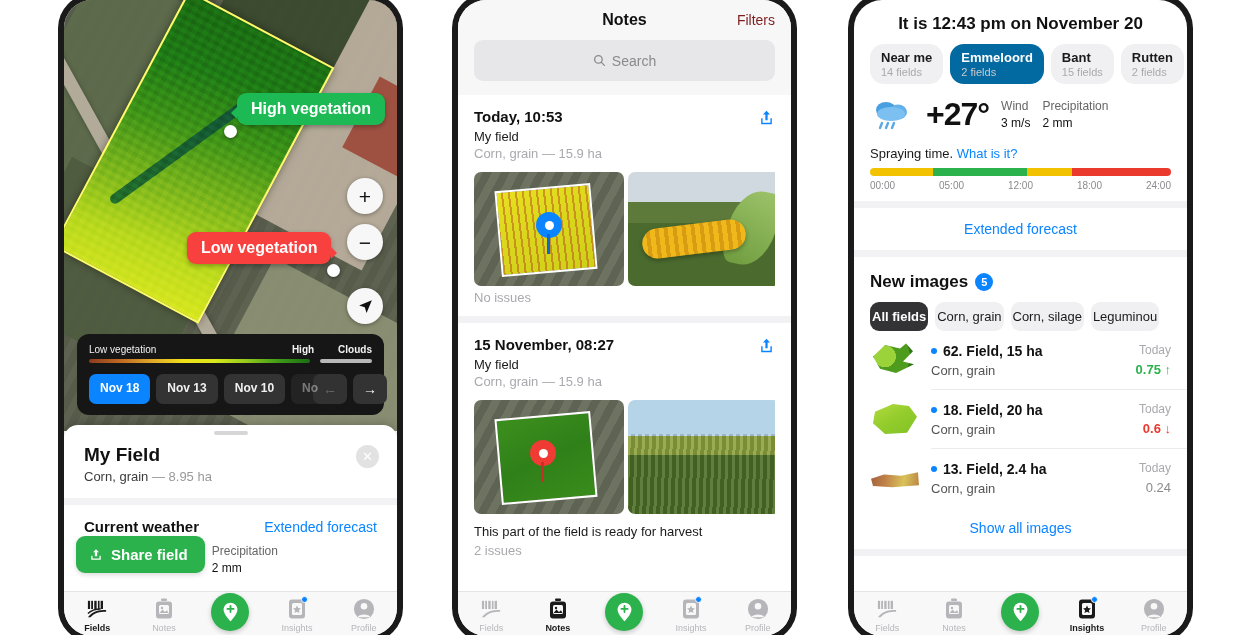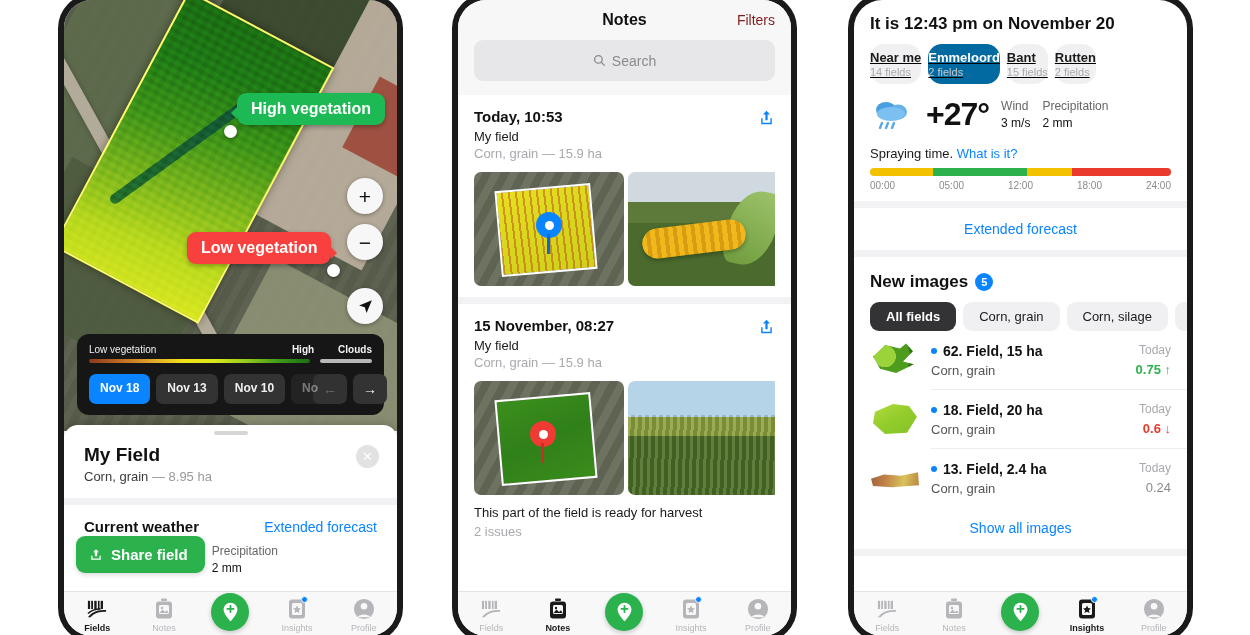--- a/index.html
+++ b/index.html
@@ -238,26 +238,25 @@
   .cornfield-photo::after {
     content:""; position:absolute; left:0; right:0; top:30%; bottom:0;
     background: repeating-linear-gradient(92deg, rgba(255,255,255,.10) 0 3px, rgba(0,0,0,.14) 3px 7px);
   }
   .note-text { font-size: 13px; color: #1a1a1a; margin-top: 10px; }
   .note-issues { font-size: 13px; color: #a9a9ae; margin-top: 4px; }
   .note-gap { height: 7px; background: #f2f2f4; }
 
   
   .p3-head { padding: 14px 16px 0; }
-  .p3-title { font-size: 17px; font-weight: 700; color: #111; }
+  .p3-title { font-size: 17px; font-weight: 700; color: #111; text-align: center; }
   .loc-chips { display: flex; gap: 7px; margin-top: 10px; }
   .loc-chip {
-    background: #f0f0f2; border-radius: 14px; padding: 6px 0; cursor: pointer;
+    background: #f0f0f2; border-radius: 14px; padding: 6px 11px; cursor: pointer;
     flex: 0 0 auto;
-    text-decoration: underline;
   }
   .loc-chip.active { background: #0369a1; }
   .loc-name { font-size: 13px; font-weight: 700; color: #1a1a1a; white-space: nowrap; }
   .loc-chip.active .loc-name { color: #fff; }
   .loc-cnt { font-size: 11px; color: #a9a9ae; margin-top: 1px; white-space: nowrap; }
   .loc-chip.active .loc-cnt { color: #c9c9cc; }
 
   .p3-weather { display: flex; align-items: center; padding: 12px 16px 0; gap: 12px; }
   .p3-temp { font-size: 32px; font-weight: 700; color: #111; letter-spacing: -1px; }
   .spray { padding: 13px 16px 10px; }
@@ -269,21 +268,21 @@
 
   .imgs-head { display: flex; align-items: center; gap: 7px; padding: 15px 16px 0; }
   .imgs-title { font-size: 17px; font-weight: 700; color: #111; }
   .badge {
     background: #0a84ff; color: #fff; font-size: 11px; font-weight: 700;
     width: 18px; height: 18px; border-radius: 50%;
     display: flex; align-items: center; justify-content: center;
   }
   .crop-chips { display: flex; gap: 7px; padding: 10px 16px 0; }
   .crop-chip {
-    background: #f0f0f2; border-radius: 9px; padding: 7px 16px;
+    background: #f0f0f2; border-radius: 9px; padding: 7px 2px;
     font-size: 13px; color: #1a1a1a; white-space: nowrap; cursor: pointer; flex: 0 0 auto;
   }
   .crop-chip.active { background: #333336; color: #fff; font-weight: 600; }
 
   .field-row { display: flex; align-items: center; padding: 11px 16px; gap: 11px; }
   .thumb { width: 50px; height: 36px; flex: 0 0 auto; position: relative; }
   .thumb i {
     position: absolute; inset: 0; border-radius: 3px;
     background-repeat: no-repeat;
   }
@@ -536,20 +535,21 @@
               </div>
           </div>
           <div class="photo wide">
             <div class="corn-cob">
               <div class="cob-leaf"></div>
                 <div class="cob-body"></div>
             </div>
           </div>
 
         </div>
+        <div class="note-issues">No issues</div>
       </div>
 
       <div class="note-gap"></div>
 
       <div class="note">
         <div class="note-head">
           <div>
             <div class="note-date">15 November, 08:27</div>
             <div class="note-field">My field</div>
             <div class="note-crop">Corn, grain — 15.9 ha</div>

